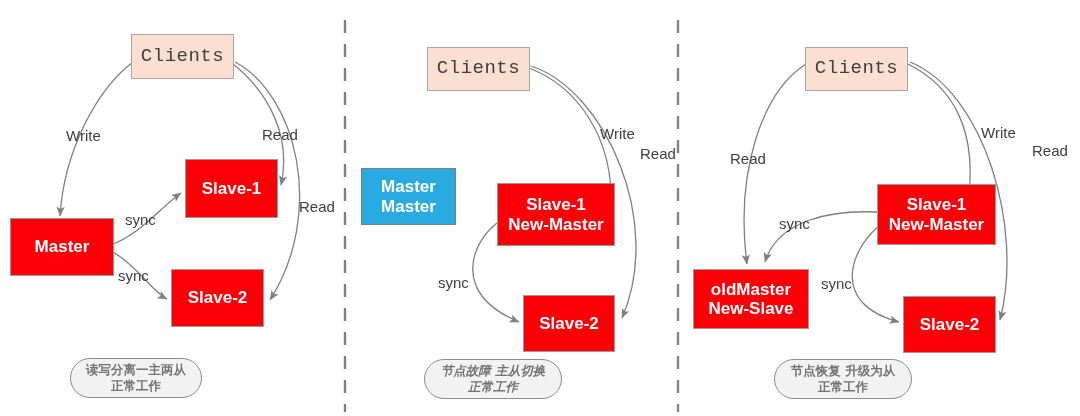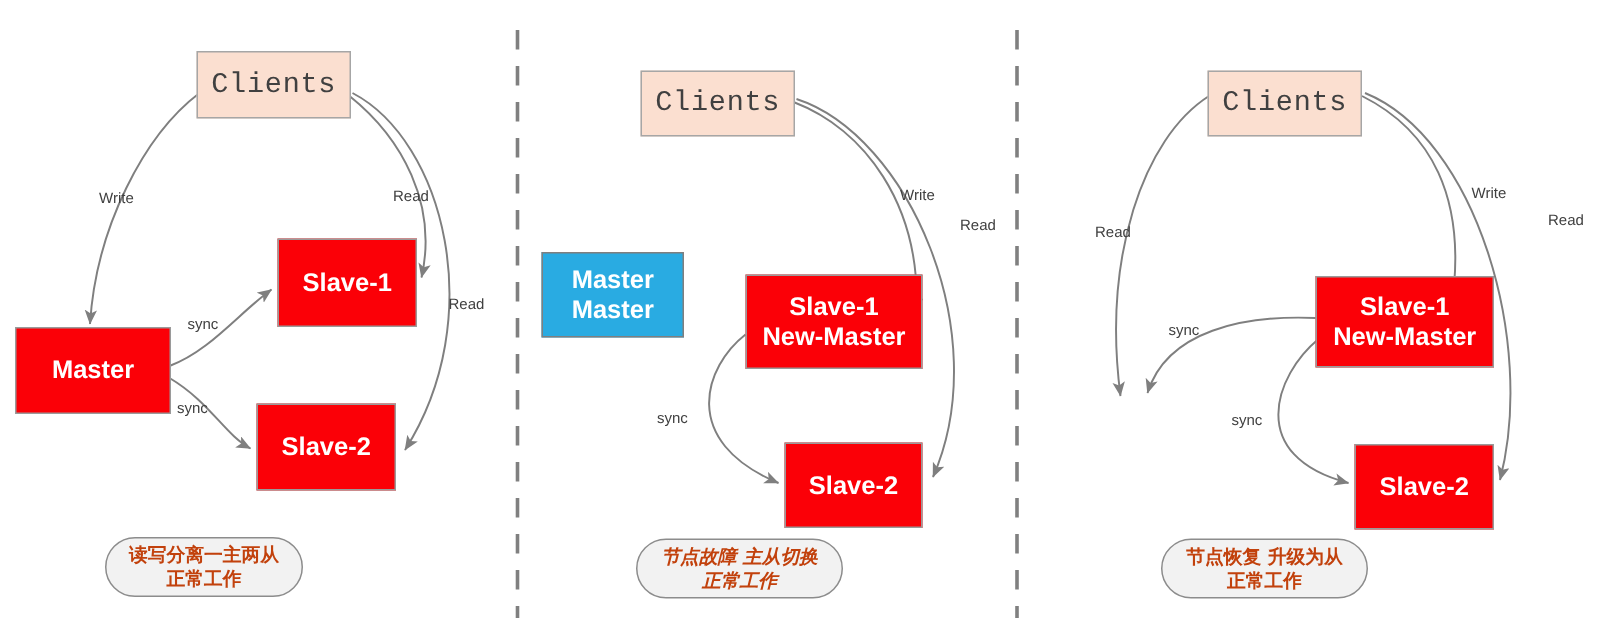--- a/index.html
+++ b/index.html
@@ -53,36 +53,36 @@
     color: #404040;
     font-family: "Liberation Mono", monospace;
     font-size: 19px;
     font-weight: normal;
     letter-spacing: 0.5px;
   }
   .node .line2 { display: block; }
   .edge-label {
     position: absolute;
     color: #404040;
-    font-size: 10px;
+    font-size: 15px;
     font-family: "Liberation Sans", sans-serif;
     white-space: nowrap;
   }
   .caption {
     position: absolute;
     box-sizing: border-box;
     display: flex;
     flex-direction: column;
     align-items: center;
     justify-content: center;
     text-align: center;
     background: #f2f2f2;
     border: 1px solid #8c8c8c;
     border-radius: 22px;
-    color: #c2410c;
+    color: #737373;
     font-size: 12.5px;
     font-weight: bold;
     line-height: 1.25;
     font-family: "DejaVu Sans", sans-serif;
   }
 </style>
 </head>
 <body>
 
 <div id="canvas">
@@ -179,20 +179,24 @@
 
   <div class="caption" style="left:424px; top:347px; width:138px; height:40px;font-style:italic;">
     <span>节点故障 主从切换</span>
     <span class="line2">正常工作</span>
   </div>
 
   <div class="node clients" style="left:805px; top:35px; width:103px; height:44px;">
     <span>Clients</span>
   </div>
 
+  <div class="node red" style="left:693px; top:257px; width:116px; height:60px;">
+    <span>oldMaster</span>
+    <span class="line2">New-Slave</span>
+  </div>
 
   <div class="node red" style="left:877px; top:172px; width:119px; height:61px;">
     <span>Slave-1</span>
     <span class="line2">New-Master</span>
   </div>
 
   <div class="node red" style="left:903px; top:284px; width:93px; height:57px;">
     <span>Slave-2</span>
   </div>
 

